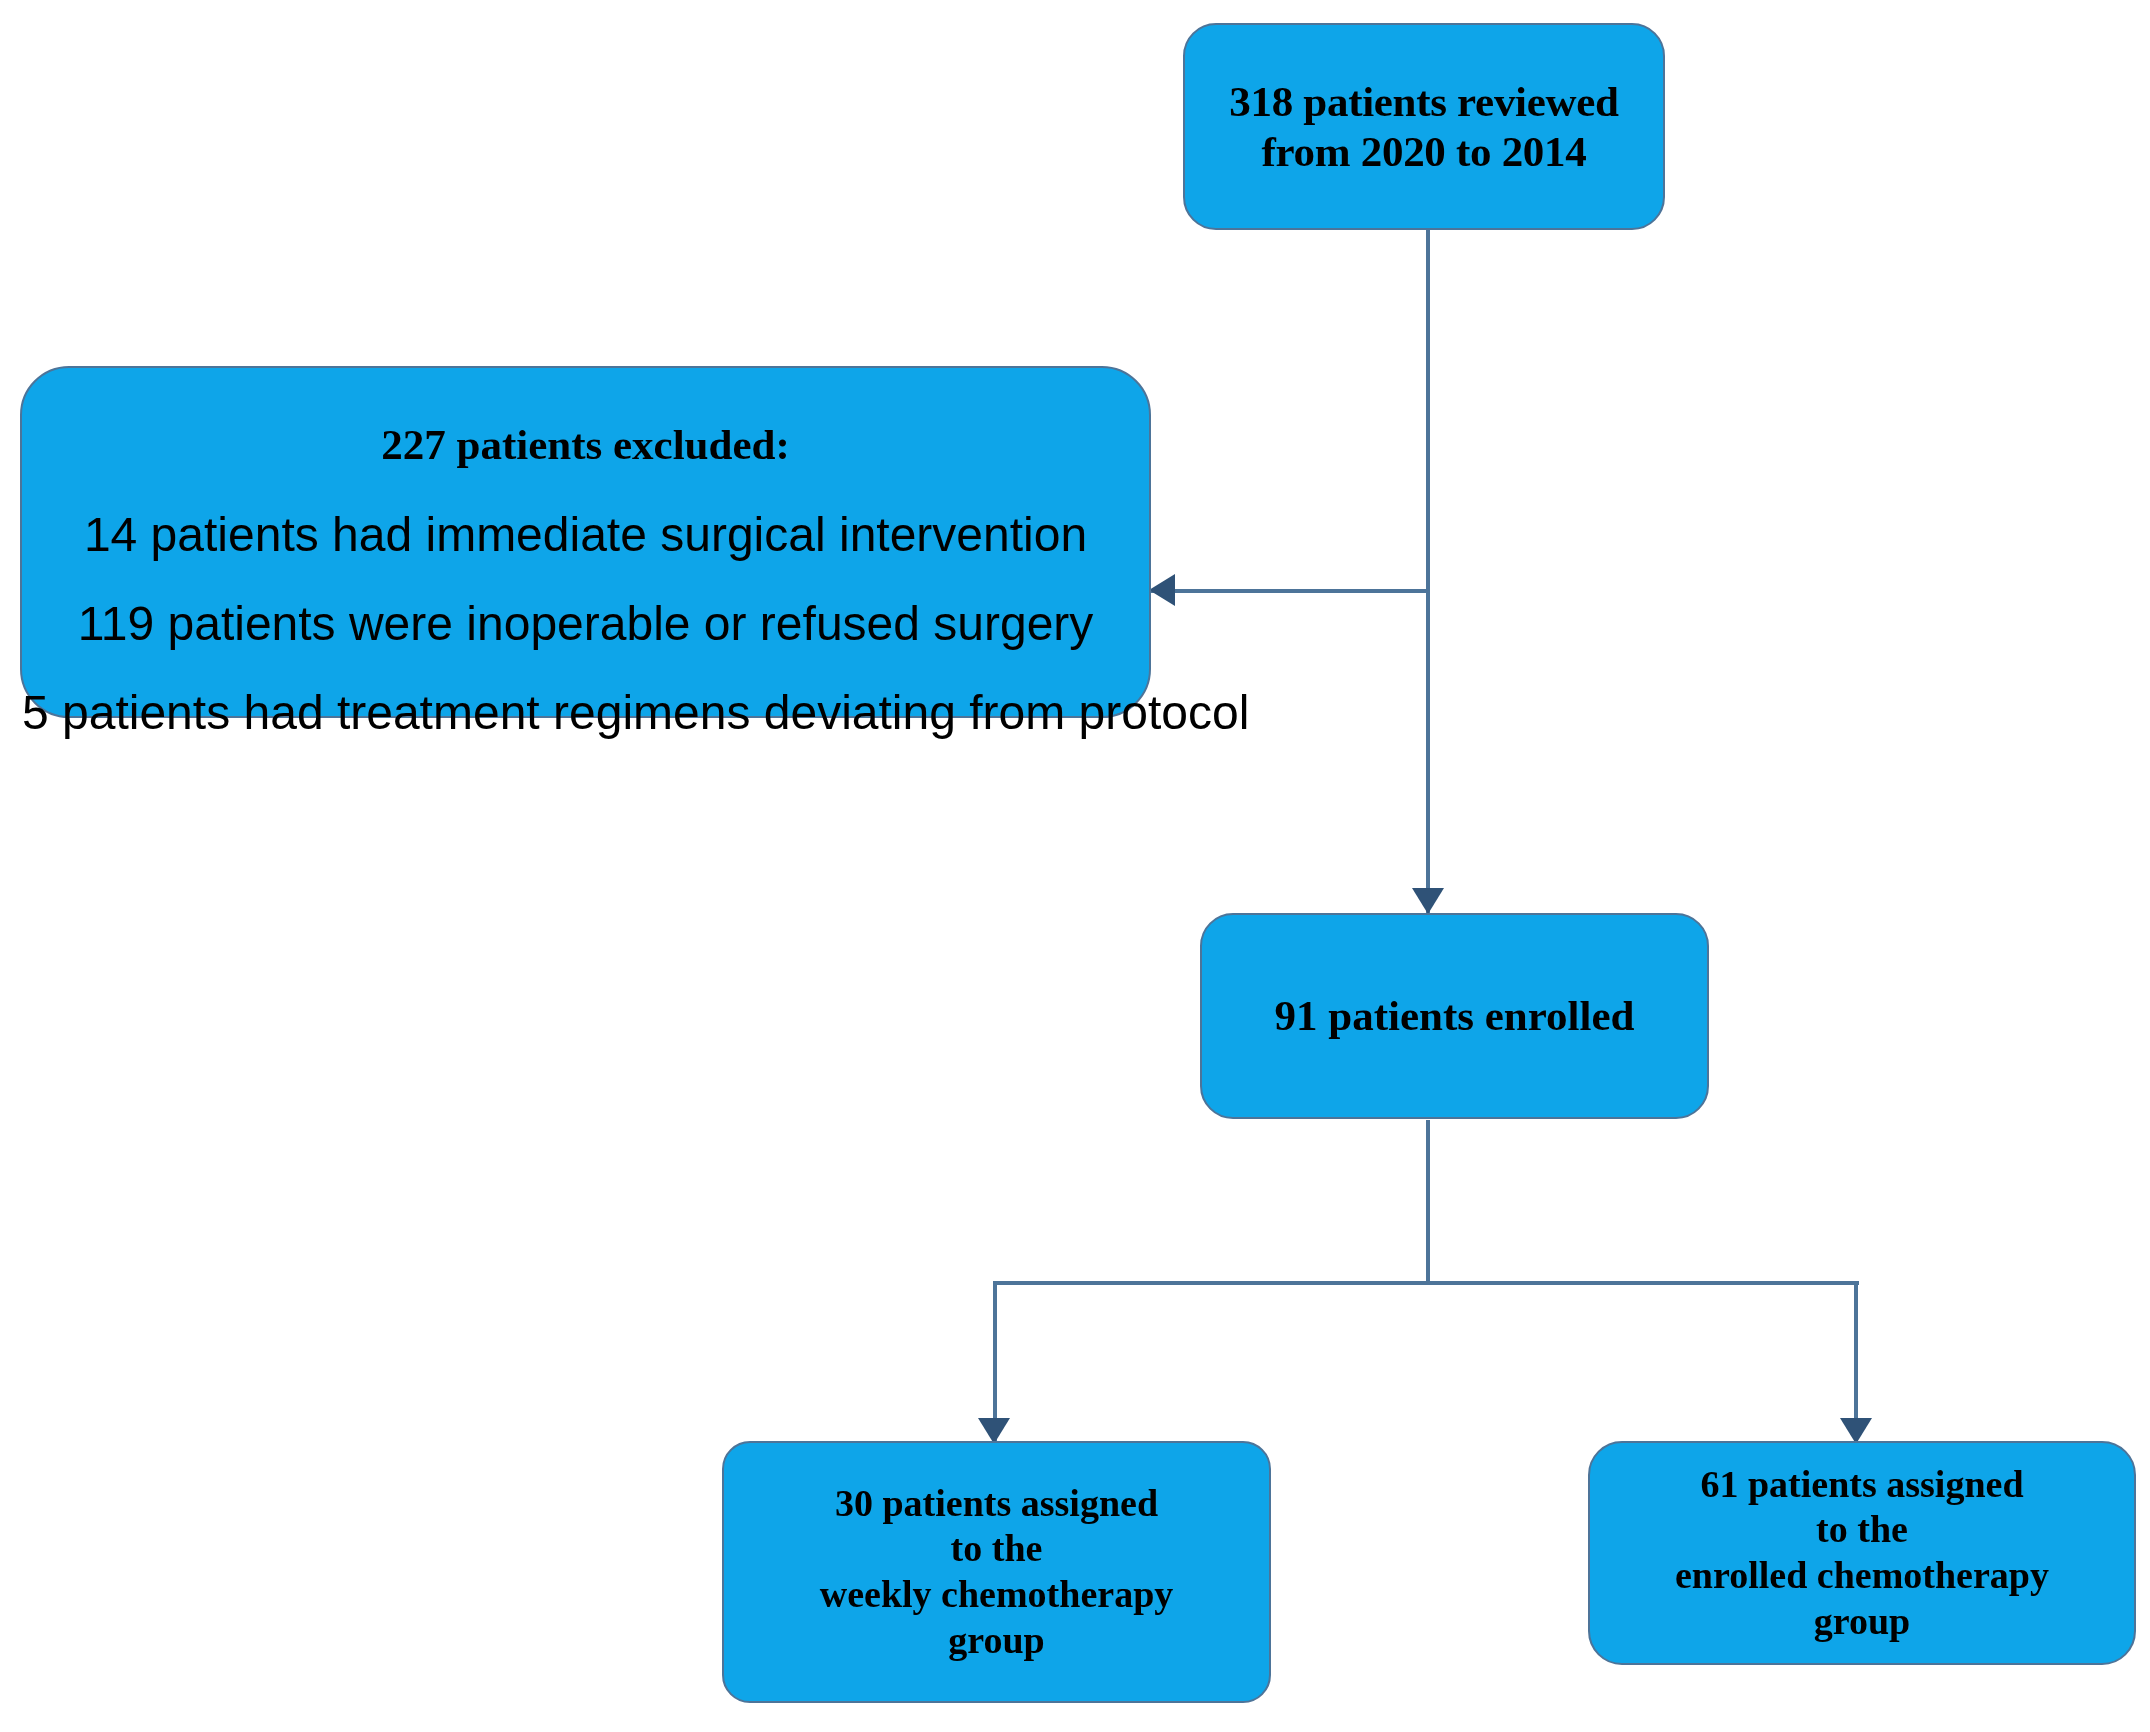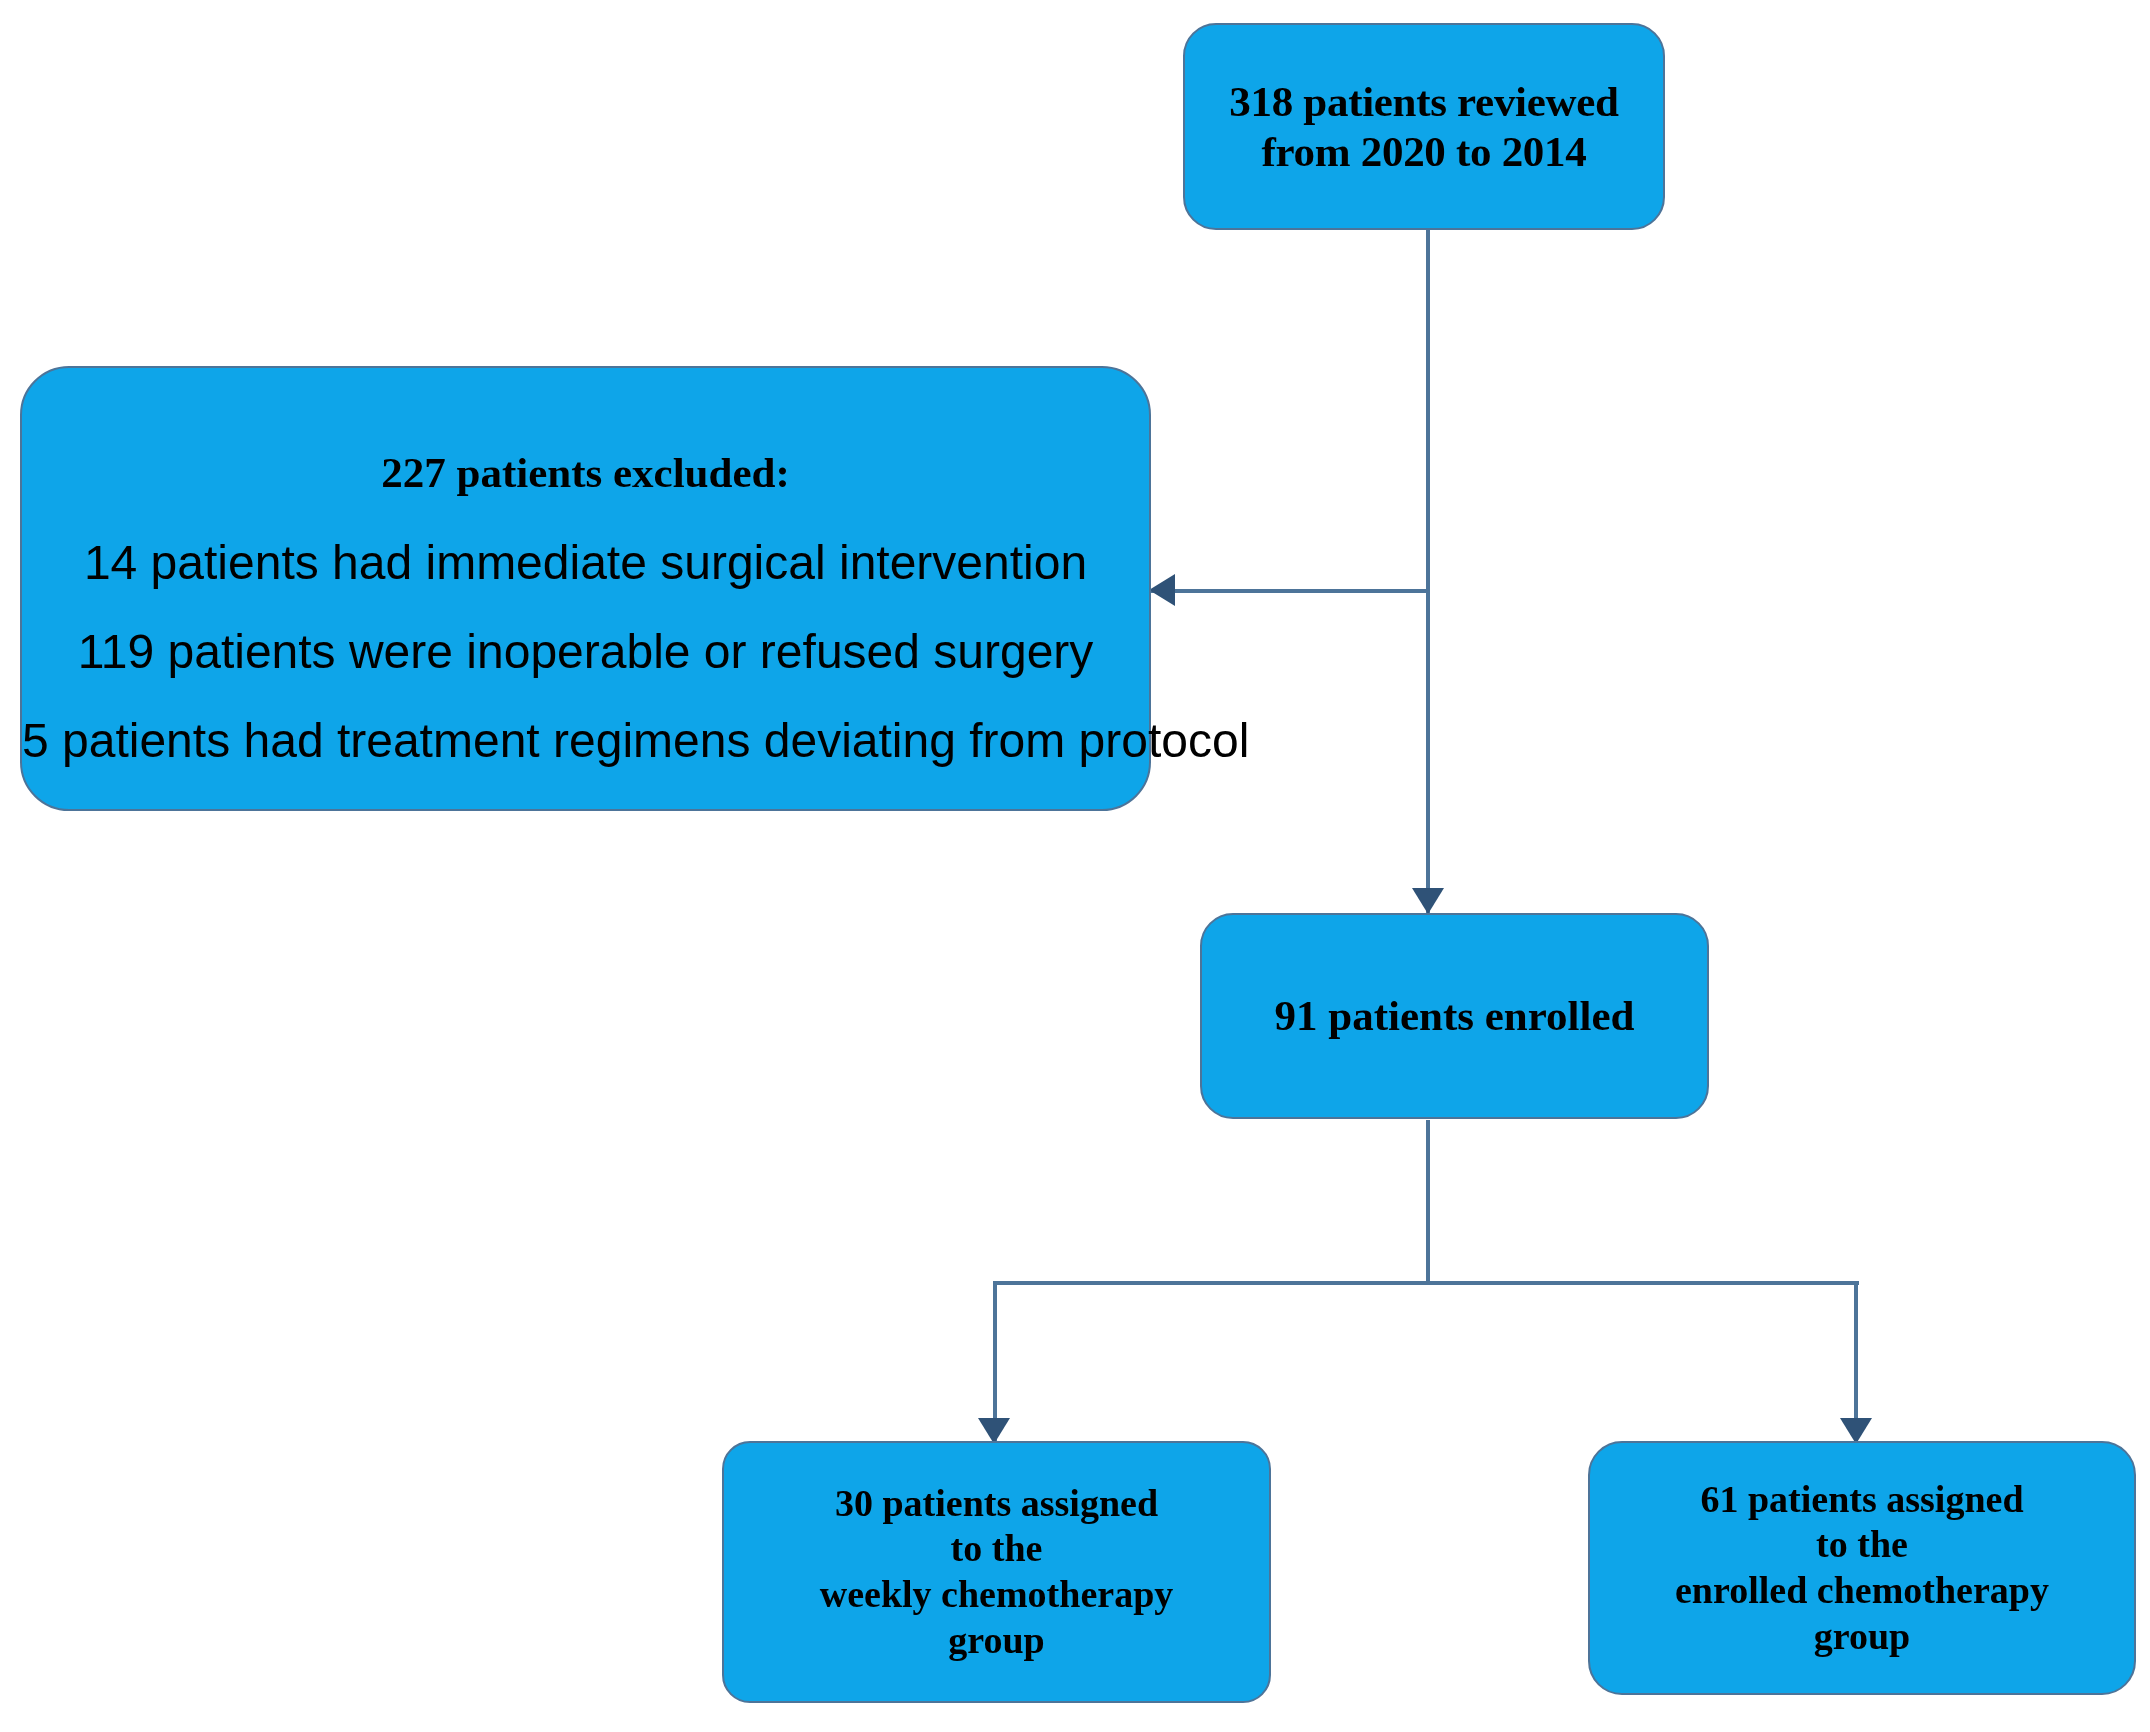--- a/index.html
+++ b/index.html
@@ -40,24 +40,24 @@
     font-weight: bold;
     font-size: 43px;
     line-height: 1.16;
     letter-spacing: -0.3px;
   }
   
   #box-excluded {
     left: 20px;
     top: 366px;
     width: 1131px;
-    height: 445px;
+    height: 352px;
     border-radius: 49px;
     justify-content: flex-start;
-    padding-top: 81px;
+    padding-top: 53px;
   }
   #box-excluded .excl-title {
     font-family: "Liberation Serif", serif;
     font-weight: bold;
     font-size: 43px;
     line-height: 1.1;
     margin-bottom: 41px;
   }
   #box-excluded .excl-item {
     font-family: "Liberation Sans", sans-serif;
@@ -88,21 +88,21 @@
     left: 722px;
     top: 1441px;
     width: 549px;
     height: 262px;
     border-radius: 28px;
   }
   #box-standard {
     left: 1588px;
     top: 1441px;
     width: 548px;
-    height: 254px;
+    height: 224px;
     border-radius: 34px;
   }
   .arm-box .line {
     font-family: "Liberation Serif", serif;
     font-weight: bold;
     font-size: 38px;
     line-height: 1.2;
     white-space: nowrap;
   }
   

